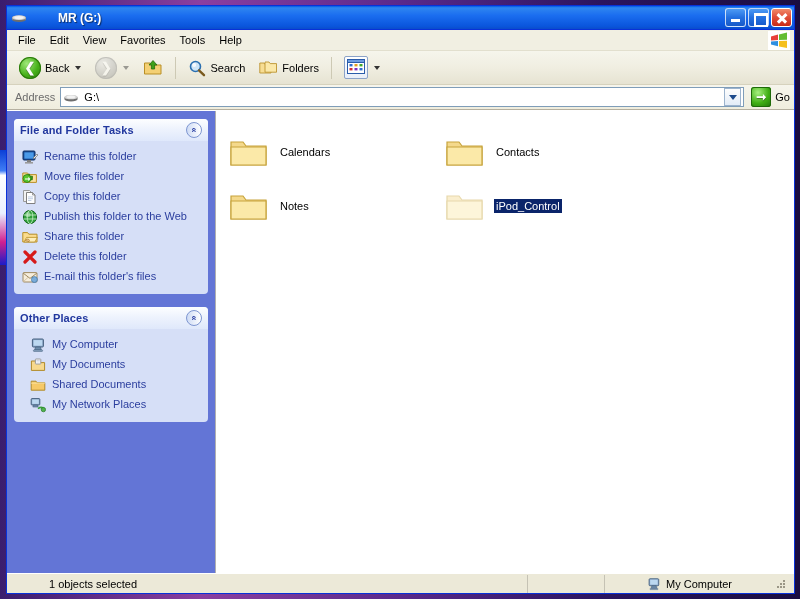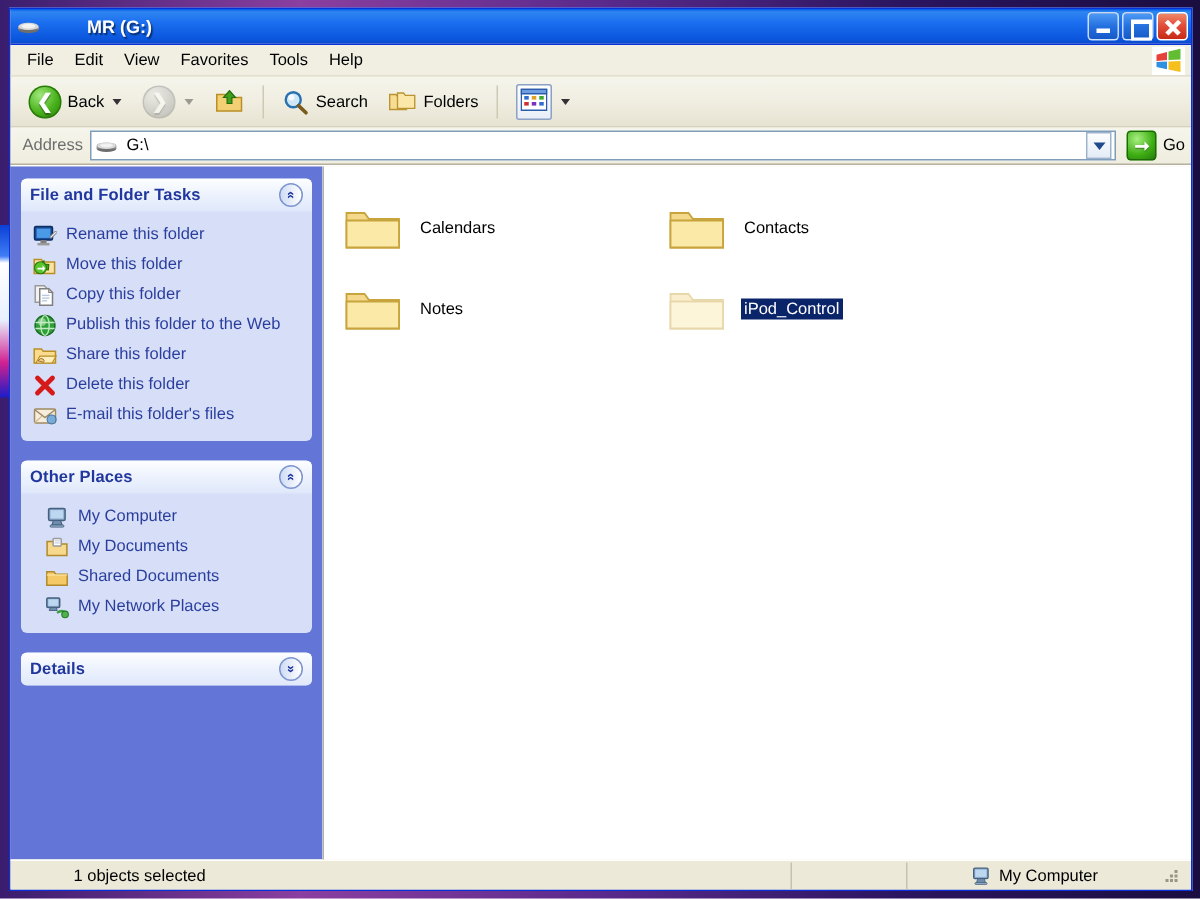--- a/index.html
+++ b/index.html
@@ -321,21 +321,21 @@
 
           <div class="task">
             <span class="ico">
               <svg width="16" height="16" viewBox="0 0 16 16">
                 <path d="M0.8 4 L5.6 4 L6.8 5.6 L14.4 5.6 L14.4 13.4 L0.8 13.4 Z" fill="#fbe2a0" stroke="#b98f26"></path>
                 <path d="M4 12.6 L8.6 8 L6.6 8 L6.6 4.6 L3 4.6 L3 8 L1 8 Z" fill="#3ea01a" stroke="#256c0d" stroke-width=".7" transform="translate(2,1) rotate(95 5 8)"></path>
                 <circle cx="5" cy="9.5" r="4" fill="#58c62c" stroke="#2b7a10" stroke-width=".8"></circle>
                 <path d="M3 9.5 L6.4 9.5 L6.4 7.8 L8.2 10 L6.4 12.2 L6.4 10.6 L3 10.6 Z" fill="#fff"></path>
               </svg>
             </span>
-            <span class="task-label">Move this folder</span>
+            <span class="task-label">Move files folder</span>
           </div>
 
           <div class="task">
             <span class="ico">
               <svg width="16" height="16" viewBox="0 0 16 16">
                 <path d="M1.5 1.5 L7.5 1.5 L10 4 L10 12.5 L1.5 12.5 Z" fill="#f2f2f2" stroke="#9a9a9a"></path>
                 <path d="M4.5 3.5 L10.5 3.5 L13 6 L13 14.5 L4.5 14.5 Z" fill="#ffffff" stroke="#7f7f7f"></path>
                 <path d="M10.5 3.5 L13 6 L10.5 6 Z" fill="#d8d8d8" stroke="#7f7f7f" stroke-width=".7"></path>
                 <rect x="6" y="7.5" width="5" height=".9" fill="#b8c8e0"></rect>
                 <rect x="6" y="9.3" width="5" height=".9" fill="#b8c8e0"></rect>
@@ -442,26 +442,20 @@
                 <path d="M8 11.6 q3.6 -2.6 6.6 .4" fill="none" stroke="#3ba03b" stroke-width="1.6"></path>
                 <circle cx="13.4" cy="12.6" r="2.2" fill="#4fb24f" stroke="#257a25" stroke-width=".7"></circle>
               </svg>
             </span>
             <span class="task-label">My Network Places</span>
           </div>
 
         </div>
       </div>
 
-      <div class="panel">
-        <div class="panel-hd">
-          <span class="panel-title">Details</span>
-          <span class="chev" style="transform:rotate(90deg)">»</span>
-        </div>
-      </div>
 
     </div>
 
     <div class="content">
       <div class="grid">
 
         <div class="item">
           <span class="folder">
             <svg width="38" height="32" viewBox="0 0 38 32">
               <path d="M1 6 L13 6 L16 10 L36 10 L36 29 L1 29 Z" fill="#f4d98c" stroke="#c7a43c" stroke-width="1.2"></path>

